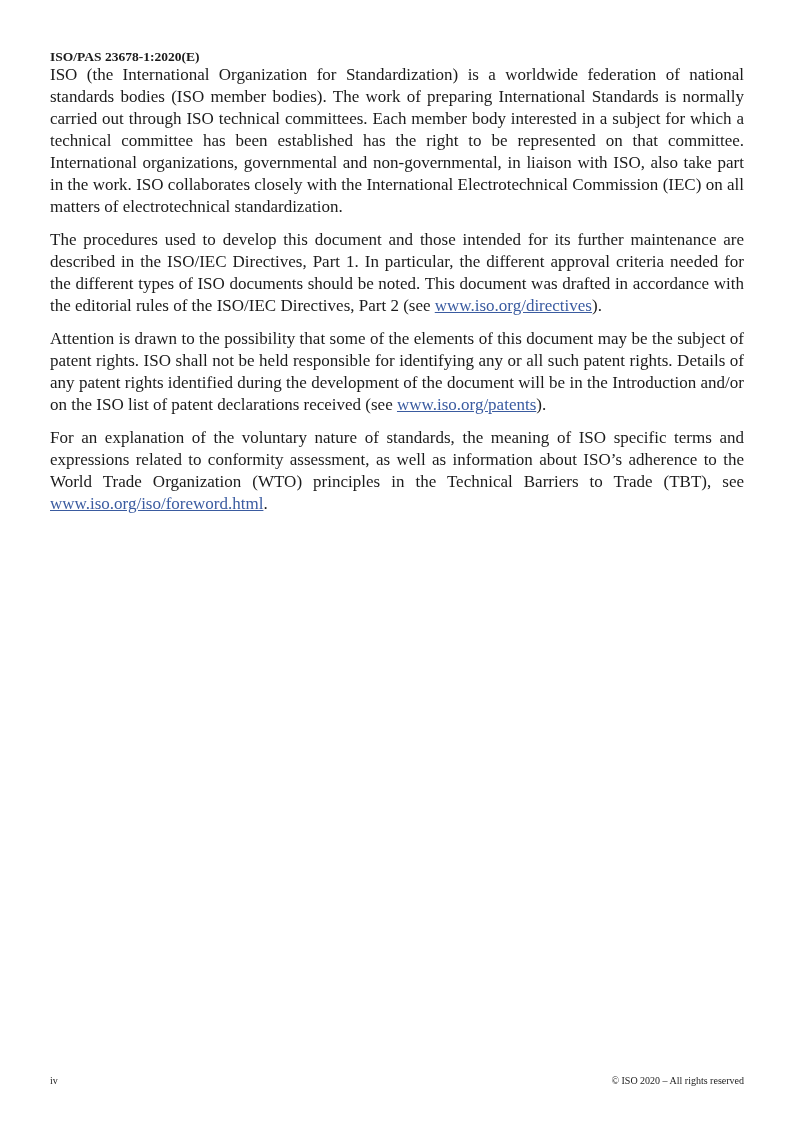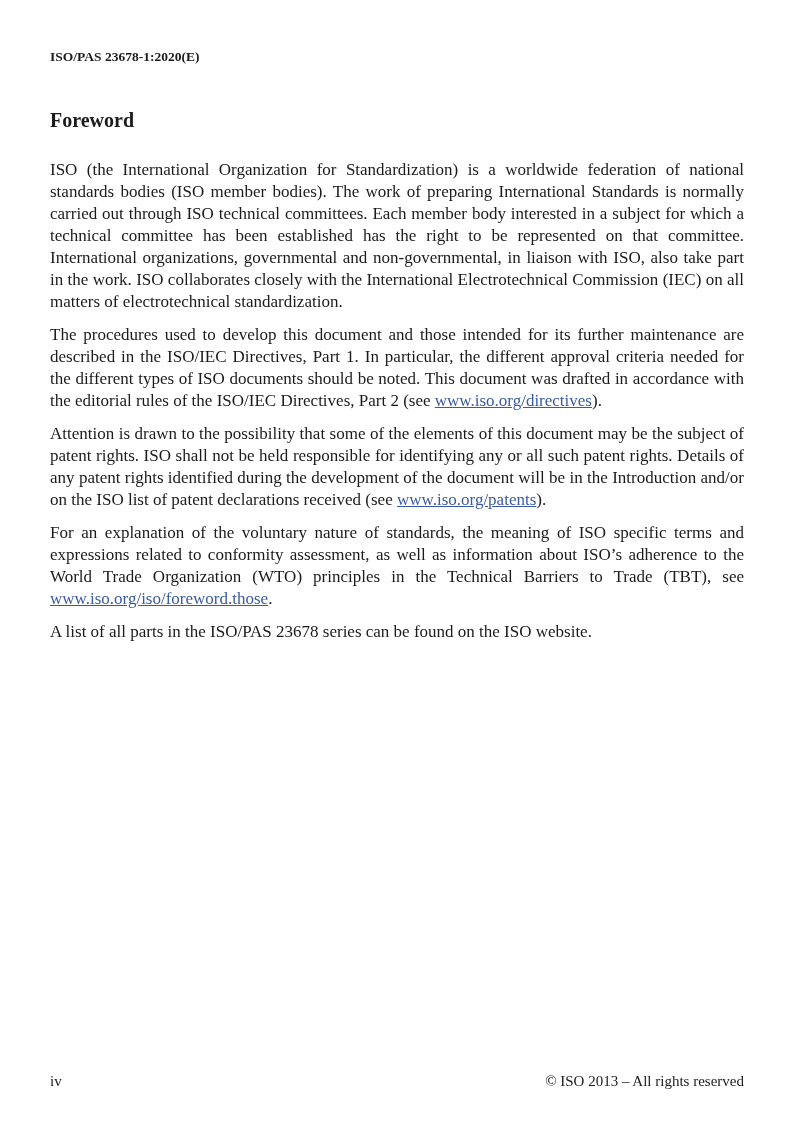--- a/index.html
+++ b/index.html
@@ -42,42 +42,40 @@
   .italic {
     font-style: italic;
   }
   .footer {
     position: absolute;
     left: 50px;
     right: 49px;
     bottom: 34px;
     display: flex;
     justify-content: space-between;
-    font-size: 15px;
+    font-size: 10px;
     line-height: 14px;
     text-align: center;
   }
 </style>
 </head>
 <body>
 
 <div class="page">
 
   <div class="header">
     <span>ISO/PAS 23678-1:2020(E)</span>
   </div>
 
-  <h1 class="title">Foreword</h1>
 
   <div class="body-text">
       <p><span>ISO (the International Organization for Standardization) is a worldwide federation of national standards bodies (ISO member bodies). The work of preparing International Standards is normally carried out through ISO technical committees. Each member body interested in a subject for which a technical committee has been established has the right to be represented on that committee. International organizations, governmental and non-governmental, in liaison with ISO, also take part in the work. ISO collaborates closely with the International Electrotechnical Commission (IEC) on all matters of electrotechnical standardization.</span></p>
       <p><span>The procedures used to develop this document and those intended for its further maintenance are described in the ISO/IEC Directives, Part 1. In particular, the different approval criteria needed for the different types of ISO documents should be noted. This document was drafted in accordance with the editorial rules of the ISO/IEC Directives, Part 2 (see </span><a class="link" href="#">www.iso.org/directives</a><span>).</span></p>
       <p><span>Attention is drawn to the possibility that some of the elements of this document may be the subject of patent rights. ISO shall not be held responsible for identifying any or all such patent rights. Details of any patent rights identified during the development of the document will be in the Introduction and/or on the ISO list of patent declarations received (see </span><a class="link" href="#">www.iso.org/patents</a><span>).</span></p>
-      <p><span>For an explanation of the voluntary nature of standards, the meaning of ISO specific terms and expressions related to conformity assessment, as well as information about ISO’s adherence to the World Trade Organization (WTO) principles in the Technical Barriers to Trade (TBT), see </span><a class="link" href="#">www.iso.org/iso/foreword.those</a><span>.</span></p>
-      <p><span>A list of all parts in the ISO/PAS 23678 series can be found on the ISO website.</span></p>
+      <p><span>For an explanation of the voluntary nature of standards, the meaning of ISO specific terms and expressions related to conformity assessment, as well as information about ISO’s adherence to the World Trade Organization (WTO) principles in the Technical Barriers to Trade (TBT), see </span><a class="link" href="#">www.iso.org/iso/foreword.html</a><span>.</span></p>
     </div>
 
   <div class="footer">
     <span class="footer-left">iv</span>
-    <span class="footer-right">© ISO 2013 – All rights reserved</span>
+    <span class="footer-right">© ISO 2020 – All rights reserved</span>
   </div>
 
 </div>
 
 </body></html>

